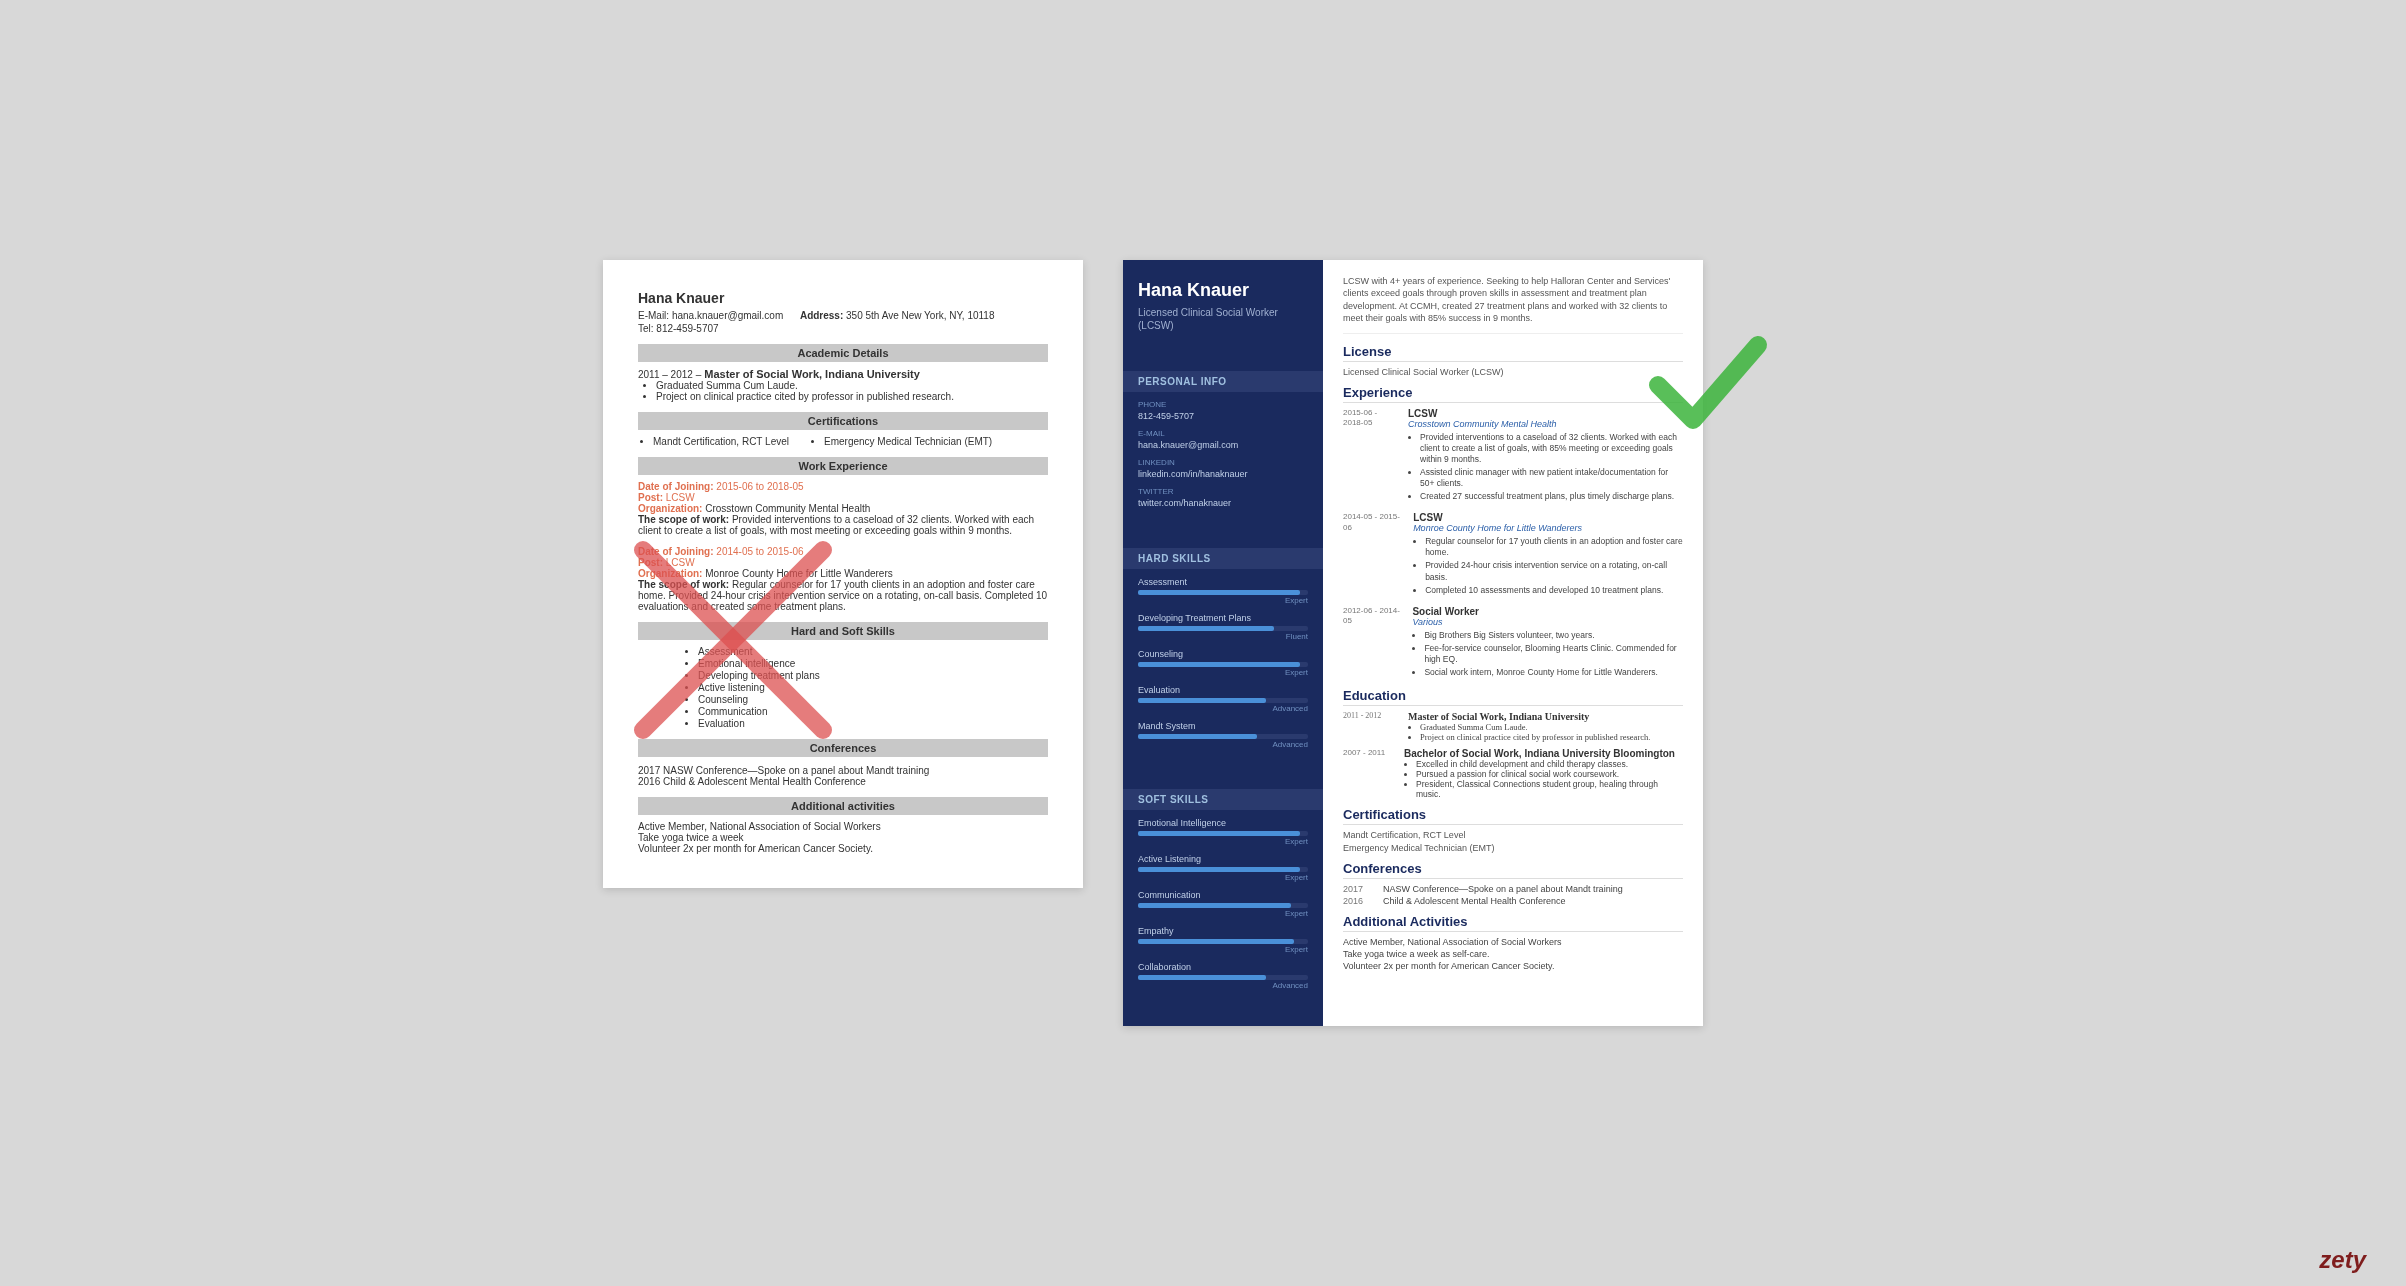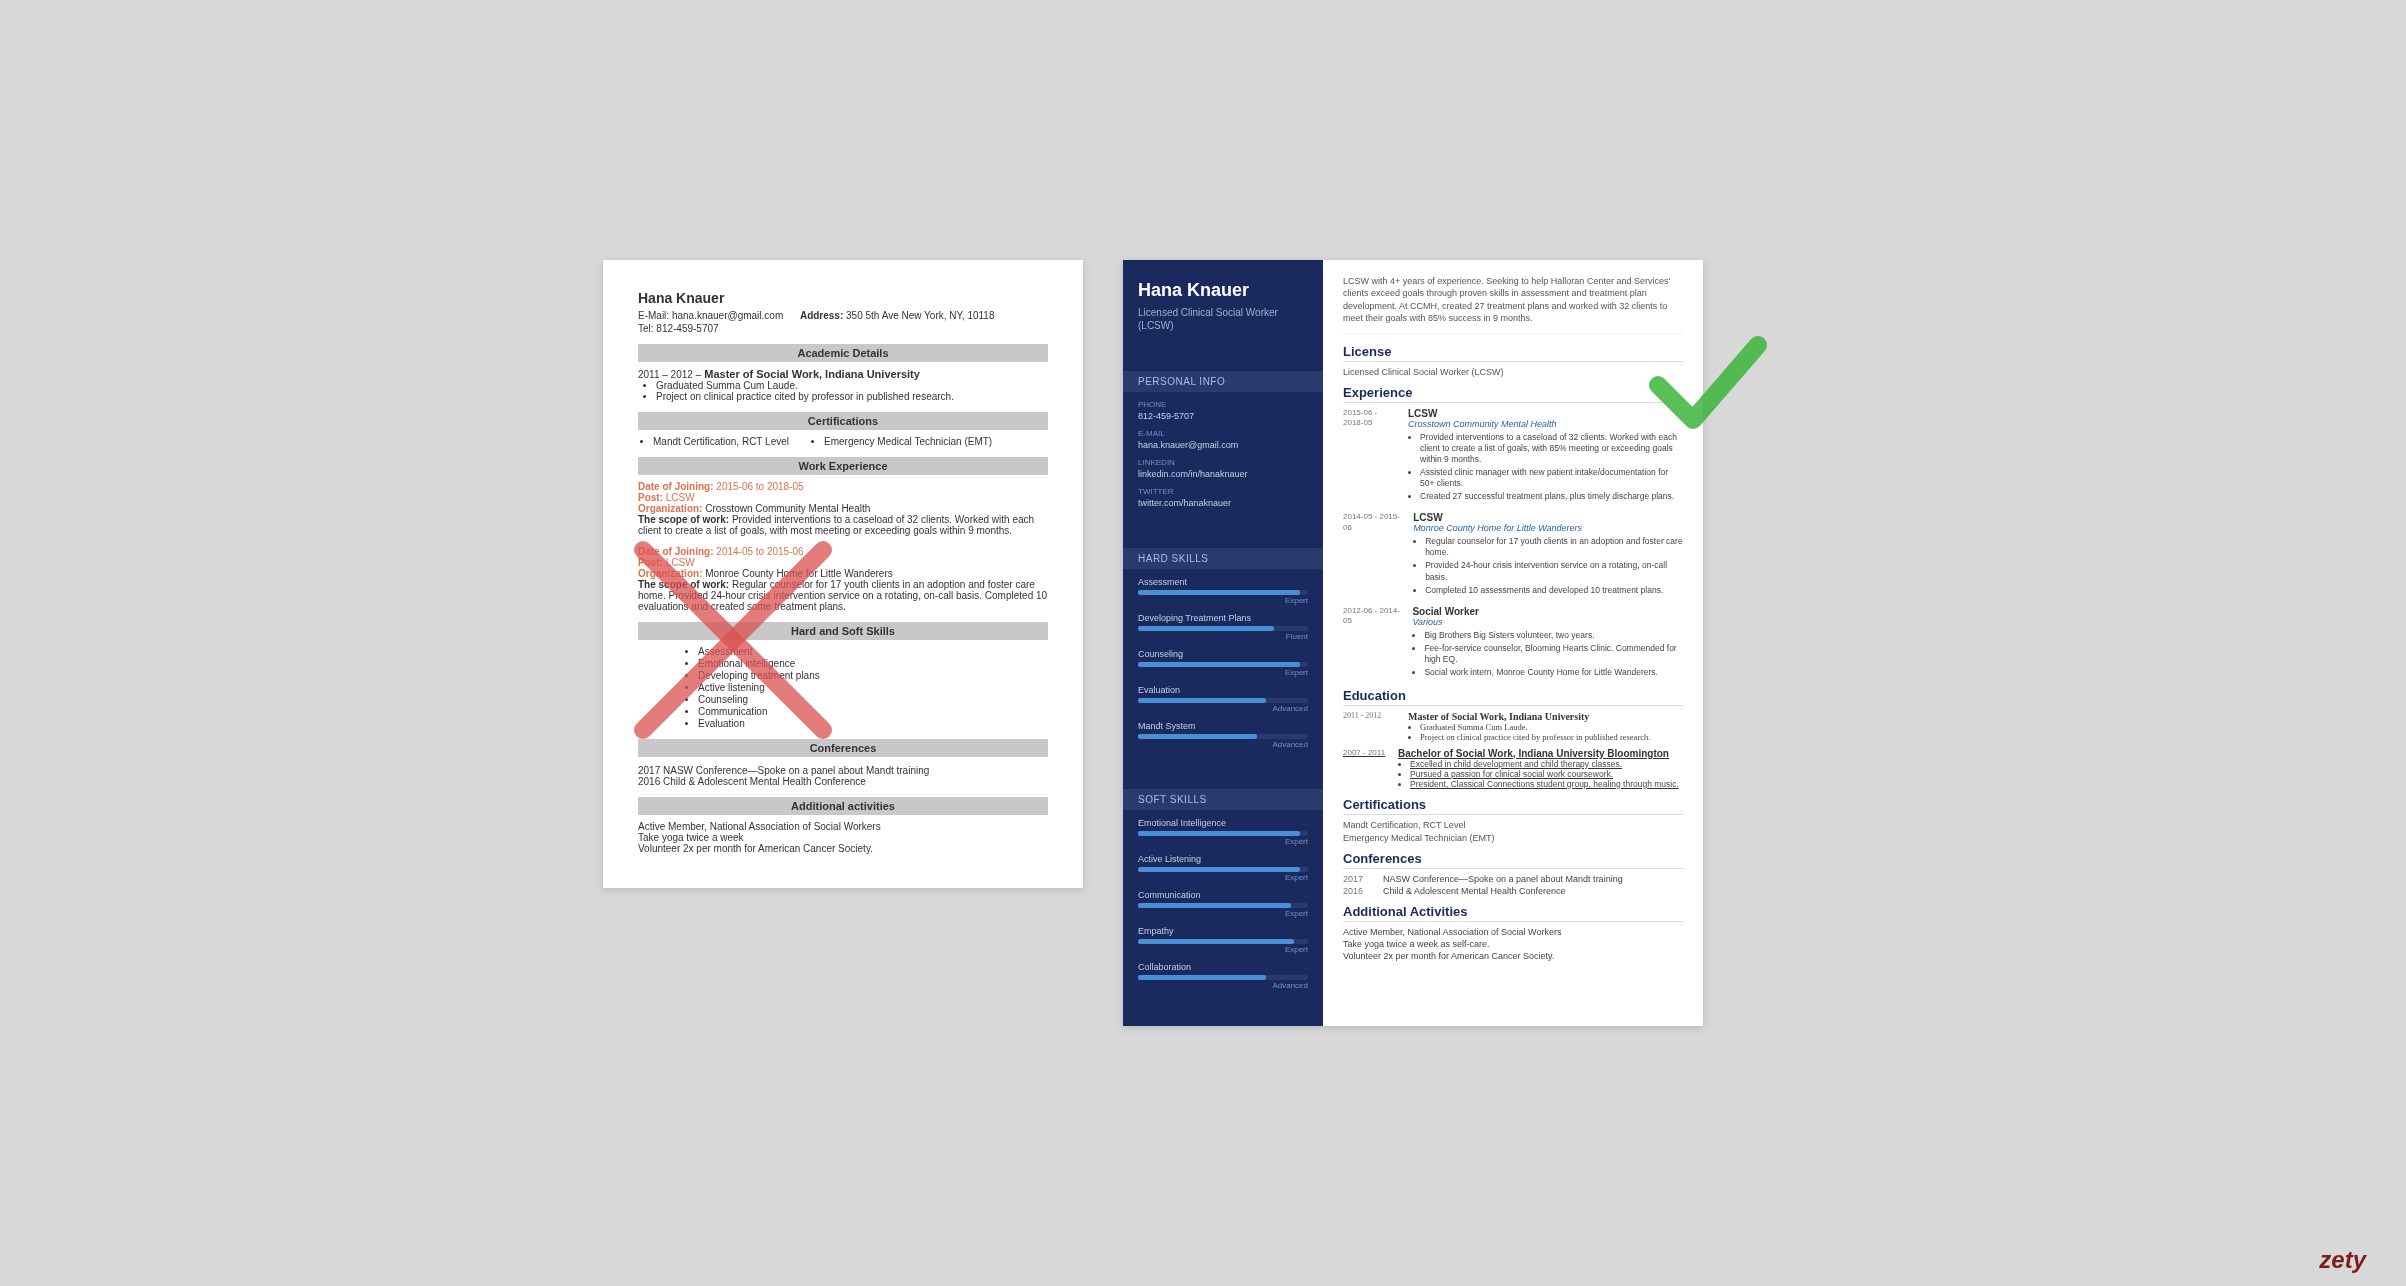--- a/index.html
+++ b/index.html
@@ -121,21 +121,21 @@
     .right-sidebar .sidebar-header .title {
       font-size: 10px;
       color: #a0b0d0;
       margin-top: 5px;
       line-height: 1.3;
     }
     .sidebar-section-title {
       background: #2a3a6e;
       color: #a0c0e0;
       font-size: 10px;
-      font-weight: normal;
+      font-weight: bold;
       padding: 5px 15px;
       margin-top: 24px;
       text-transform: uppercase;
       letter-spacing: 0.5px;
     }
     .personal-info {
       padding: 8px 15px;
     }
     .personal-info-item {
       margin-bottom: 8px;
@@ -563,21 +563,21 @@
         <div class="edu-details">
                     <ul>
                       <li>Graduated Summa Cum Laude.</li>
                       <li>Project on clinical practice cited by professor in published research.</li>
                     </ul>
                   </div>
       </div>
     </div>
   </div>
             <div class="edu-item">
-    <div style="display:flex;gap:0;align-items:flex-start;text-decoration:underline;">
+    <div style="display:flex;gap:6px;align-items:flex-start;">
       <span style="font-size:8px;color:#777;min-width:55px;">2007 - 2011</span>
       <div>
         <div class="edu-degree">Bachelor of Social Work, Indiana University Bloomington</div>
         <div class="edu-details">
                     <ul>
                       <li>Excelled in child development and child therapy classes.</li>
                       <li>Pursued a passion for clinical social work coursework.</li>
                       <li>President, Classical Connections student group, healing through music.</li>
                     </ul>
                   </div>

